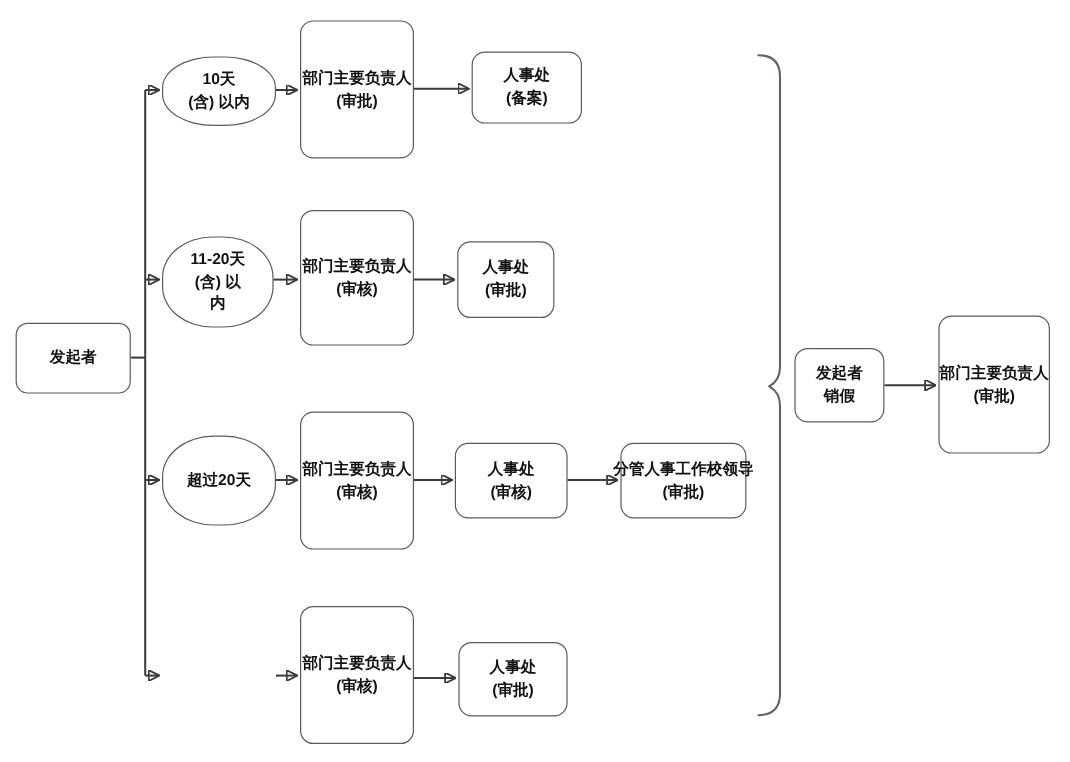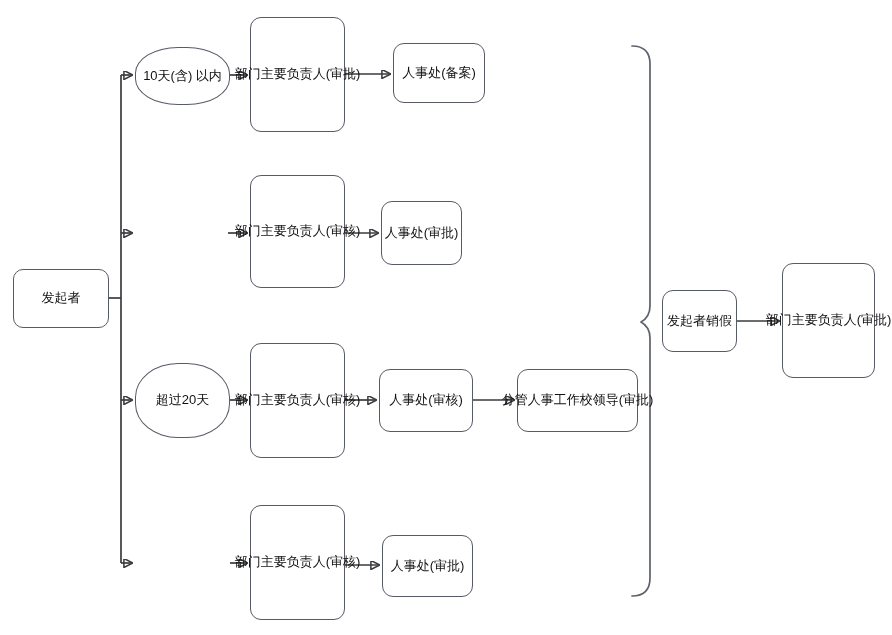--- a/index.html
+++ b/index.html
@@ -34,26 +34,26 @@
     stroke-linejoin: round;
     stroke-linecap: round;
   }
   .node {
     position: absolute;
     box-sizing: border-box;
     border: 1.6px solid #565b66;
     background: #ffffff;
     border-radius: 11px;
     display: flex;
-    flex-direction: row;
+    flex-direction: column;
     align-items: center;
     justify-content: center;
     text-align: center;
     color: #111111;
-    font-weight: normal;
+    font-weight: bold;
     font-size: 13px;
     line-height: 1.45;
     z-index: 2;
   }
   .node span { display: block; white-space: nowrap; }
 </style>
 </head>
 <body>
 
 <div class="canvas">
@@ -101,41 +101,46 @@
   </div>
   <div class="node" style="left:250px; top:17px; width:95px; height:115px;">
     <span>部门主要负责人</span>
     <span>(审批)</span>
   </div>
   <div class="node" style="left:393px; top:43px; width:92px; height:60px;">
     <span>人事处</span>
     <span>(备案)</span>
   </div>
 
+  <div class="node" style="left:135px; top:197px; width:93px; height:76px; border-radius:42px/34px;">
+    <span>11-20天</span>
+    <span>(含) 以</span>
+    <span>内</span>
+  </div>
   <div class="node" style="left:250px; top:175px; width:95px; height:113px;">
     <span>部门主要负责人</span>
     <span>(审核)</span>
   </div>
   <div class="node" style="left:381px; top:201px; width:81px; height:64px;">
     <span>人事处</span>
     <span>(审批)</span>
   </div>
 
   <div class="node" style="left:135px; top:363px; width:95px; height:75px; border-radius:43px/34px;">
     <span>超过20天</span>
   </div>
   <div class="node" style="left:250px; top:343px; width:95px; height:115px;">
     <span>部门主要负责人</span>
     <span>(审核)</span>
   </div>
   <div class="node" style="left:379px; top:369px; width:94px; height:63px;">
     <span>人事处</span>
     <span>(审核)</span>
   </div>
-  <div class="node" style="left:517px; top:369px; width:121px; height:63px;text-align:center;">
+  <div class="node" style="left:517px; top:369px; width:105px; height:63px;text-align:center;">
     <span>分管人事工作校领导</span>
     <span>(审批)</span>
   </div>
 
   <div class="node" style="left:250px; top:505px; width:95px; height:115px;">
     <span>部门主要负责人</span>
     <span>(审核)</span>
   </div>
   <div class="node" style="left:382px; top:535px; width:91px; height:62px;">
     <span>人事处</span>

